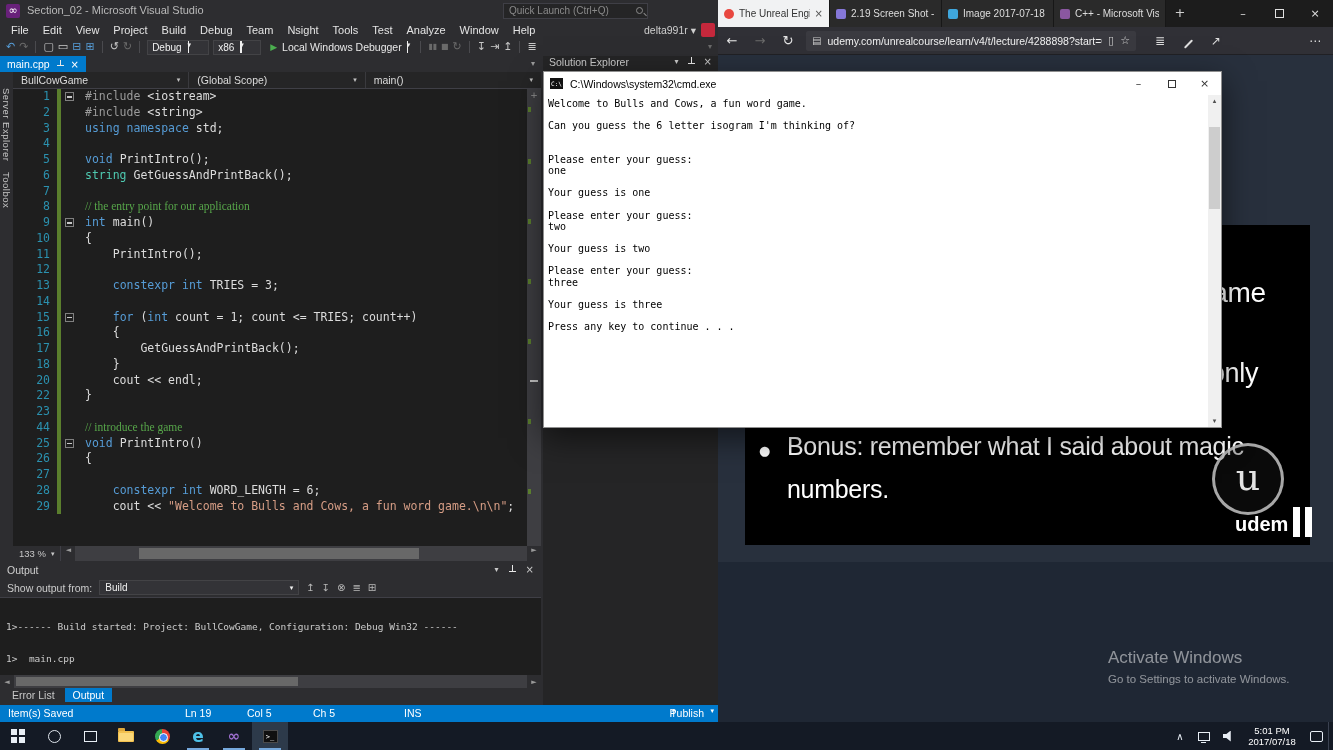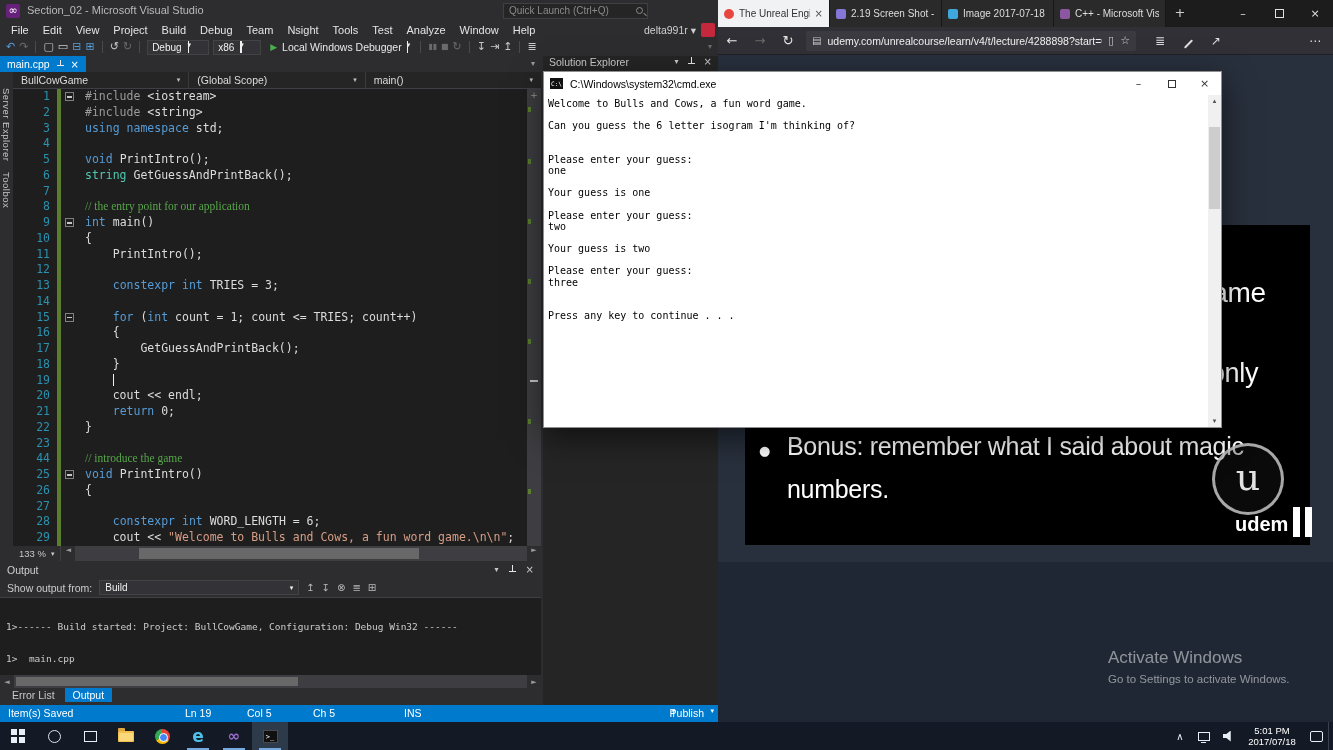--- a/index.html
+++ b/index.html
@@ -374,36 +374,24 @@
             <span class="fold"></span>
             <span class="ctext"><span class="tk-pl">        GetGuessAndPrintBack();</span></span>
           </div>
           <div class="crow">
             <span class="ln">18</span>
             <span class="chg"></span>
             <span class="fold"></span>
             <span class="ctext"><span class="tk-pl">    }</span></span>
           </div>
           <div class="crow">
-            <span class="ln">19</span>
-            <span class="chg"></span>
-            <span class="fold"></span>
-            <span class="ctext"><span class="tk-pl">    </span><span class="caret"></span></span>
-          </div>
-          <div class="crow">
             <span class="ln">20</span>
             <span class="chg"></span>
             <span class="fold"></span>
             <span class="ctext"><span class="tk-pl">    cout &lt;&lt; endl;</span></span>
-          </div>
-          <div class="crow">
-            <span class="ln">21</span>
-            <span class="chg"></span>
-            <span class="fold"></span>
-            <span class="ctext"><span class="tk-pl">    </span><span class="tk-kw">return</span><span class="tk-pl"> 0;</span></span>
           </div>
           <div class="crow">
             <span class="ln">22</span>
             <span class="chg"></span>
             <span class="fold"></span>
             <span class="ctext"><span class="tk-pl">}</span></span>
           </div>
           <div class="crow">
             <span class="ln">23</span>
             <span class="chg"></span>
@@ -630,20 +618,21 @@
         <div class="cmdline">Your guess is one</div>
         <div class="cmdline">&nbsp;</div>
         <div class="cmdline">Please enter your guess:</div>
         <div class="cmdline">two</div>
         <div class="cmdline">&nbsp;</div>
         <div class="cmdline">Your guess is two</div>
         <div class="cmdline">&nbsp;</div>
         <div class="cmdline">Please enter your guess:</div>
         <div class="cmdline">three</div>
         <div class="cmdline">&nbsp;</div>
+        <div class="cmdline">Your guess is three</div>
         <div class="cmdline">&nbsp;</div>
         <div class="cmdline">Press any key to continue . . .</div>
       </div>
     <div class="cmd-scroll">
       <span class="cmd-arrow g" style="top:0">▴</span>
       <div class="cmd-thumb"></div>
       <span class="cmd-arrow g" style="bottom:0">▾</span>
     </div>
   </div>
 

